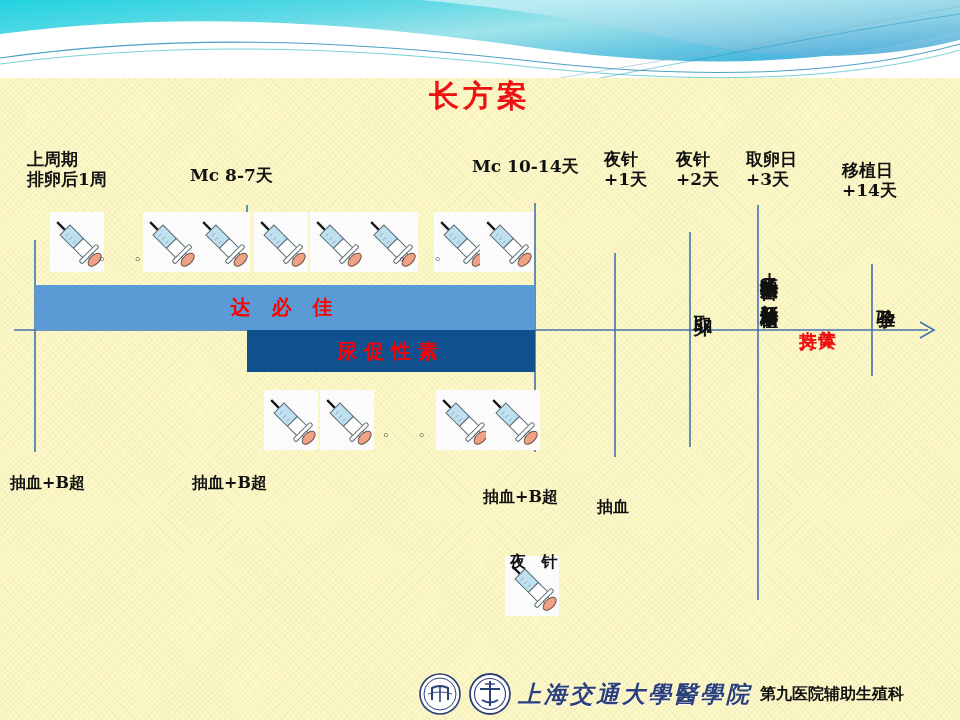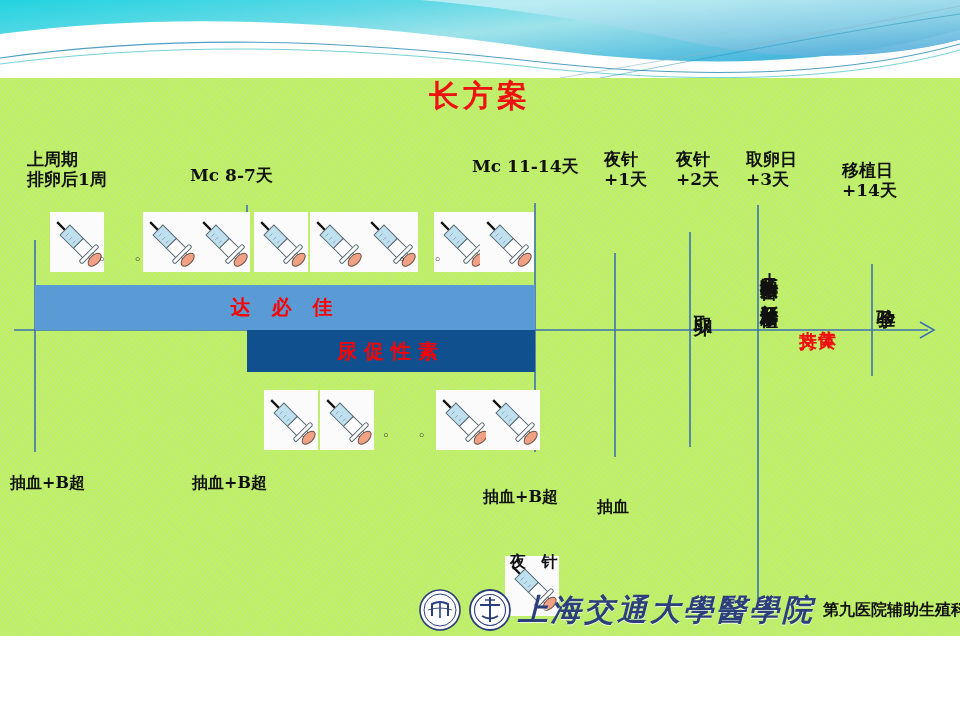--- a/index.html
+++ b/index.html
@@ -4,22 +4,22 @@
 <style>
   html, body {
     margin: 0; padding: 0;
     width: 960px; height: 720px;
     overflow: hidden;
     background: #ffffff;
     font-family: "Liberation Serif", "DejaVu Serif", serif;
   }
   #slide {
     position: relative;
-    width: 960px; height: 636px;
-    background: #bef264;
+    width: 960px; height: 720px;
+    background: #fef9c3;
     overflow: hidden;
   }
   
   #slide::before {
     content:"";
     position:absolute; inset:0;
     background-image:
       repeating-linear-gradient(45deg, rgba(200,200,205,0.16) 0 1px, transparent 1px 4px),
       repeating-linear-gradient(-45deg, rgba(200,200,205,0.16) 0 1px, transparent 1px 4px);
     pointer-events:none;
@@ -92,21 +92,21 @@
     font-family:"DejaVu Sans","Liberation Sans",sans-serif;
   }
 
   
   #footer { position:absolute; left:0; bottom:0; width:960px; height:66px; z-index:7; }
   #footer-inner { position:absolute; left:418px; bottom:4px; display:flex; align-items:center; gap:6px; }
   .logo-circle { width:44px; height:44px; flex:0 0 auto; }
   #school-name {
     font-family:"DejaVu Serif","Liberation Serif",serif;
     font-style:italic; font-weight:bold;
-    font-size:30px; color:#2b3f7a; letter-spacing:3px;
+    font-size:23px; color:#2b3f7a; letter-spacing:3px;
     text-shadow:0 1px 0 rgba(255,255,255,0.8);
     white-space:nowrap;
   }
   #dept-name {
     font-family:"DejaVu Sans","Liberation Sans",sans-serif;
     font-weight:bold; font-size:16px; color:#111; letter-spacing:0px;
     white-space:nowrap; margin-left:2px;
   }
 </style>
 </head>
@@ -151,21 +151,21 @@
     <line x1="615" y1="253" x2="615" y2="457" stroke="#3f72b0" stroke-width="1.6"></line>
     <line x1="690" y1="232" x2="690" y2="447" stroke="#3f72b0" stroke-width="1.6"></line>
     <line x1="758" y1="205" x2="758" y2="600" stroke="#3f72b0" stroke-width="1.6"></line>
     <line x1="872" y1="264" x2="872" y2="376" stroke="#3f72b0" stroke-width="1.6"></line>
   </svg>
 
   <div id="stage-labels">
       <div class="stage-label" style="left: 27px; top: 150px;">上周期
 排卵后1周</div>
       <div class="stage-label" style="left: 190px; top: 166px;">Mc 8-7天</div>
-      <div class="stage-label" style="left: 472px; top: 157px;">Mc 11-14天</div>
+      <div class="stage-label" style="left: 472px; top: 157px;">Mc 10-14天</div>
       <div class="stage-label" style="left: 604px; top: 150px;">夜针
 +1天</div>
       <div class="stage-label" style="left: 676px; top: 150px;">夜针
 +2天</div>
       <div class="stage-label" style="left: 746px; top: 150px;">取卵日
 +3天</div>
       <div class="stage-label" style="left: 842px; top: 161px;">移植日
 +14天</div>
     </div>
 

